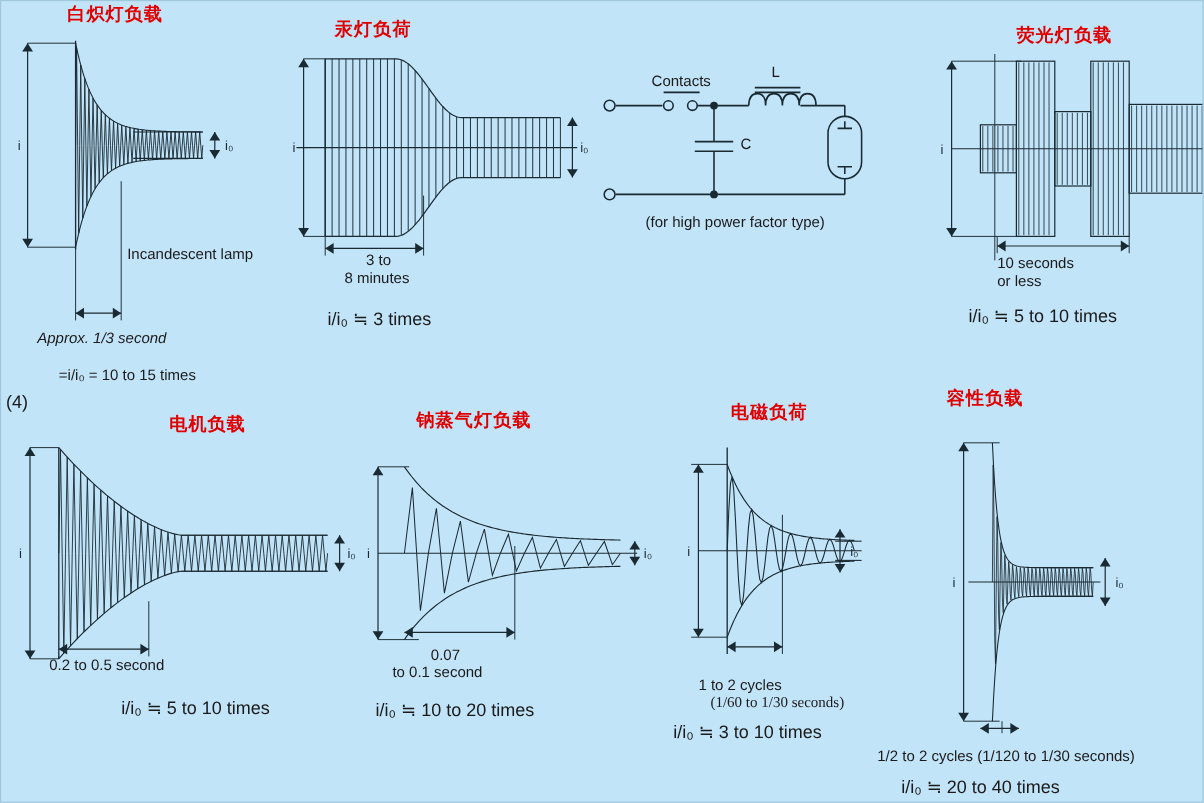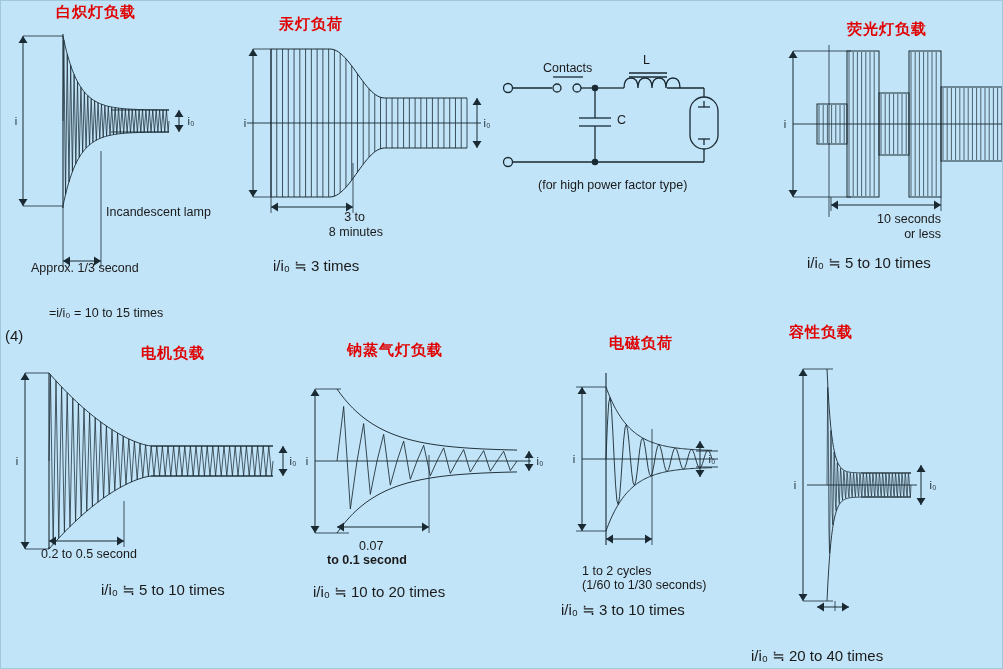--- a/index.html
+++ b/index.html
@@ -23,21 +23,21 @@
     white-space:nowrap;
     font-family:"DejaVu Sans", sans-serif;
   }
   .cap{
     position:absolute;
     font-size:12.5px;
     white-space:nowrap;
     color:#1a1a1a;
   }
   .cap.big{font-size:15px;}
-  .cap.ctr{text-align:right;}
+  .cap.ctr{text-align:left;}
   svg{display:block;overflow:visible;}
   .corner{position:absolute;font-size:15px;color:#1a1a1a;}
 </style>
 </head>
 <body>
 
 <div class="corner" style="left:4px;top:326px;">(4)</div>
 
 <div class="panel" style="left:0;top:0;width:230px;height:320px;">
   <div class="ttl" style="left:55px;top:2px;text-align:right;">白炽灯负载</div>
@@ -60,21 +60,21 @@
         <path d="M178 111 l-4.5 -7 l9 0 z" fill="#1a2a33" stroke="none"></path>
         <text x="190" y="104" font-size="11" font-family="&quot;Liberation Sans&quot;, sans-serif" fill="#1a2a33" text-anchor="middle">i₀</text>
         <line x1="62" y1="185" x2="62" y2="246" stroke="#1a2a33" stroke-width="0.8"></line>
         <line x1="100" y1="130" x2="100" y2="246" stroke="#1a2a33" stroke-width="0.8"></line>
         <line x1="62" y1="240" x2="100" y2="240" stroke="#1a2a33" stroke-width="1"></line>
         <path d="M62 240 l7 -4.5 l0 9 z" fill="#1a2a33" stroke="none"></path>
         <path d="M100 240 l-7 -4.5 l0 9 z" fill="#1a2a33" stroke="none"></path>
       </g>
   </svg>
   <div class="cap" style="left:105px;top:204px;">Incandescent lamp</div>
-  <div class="cap" style="left:30px;top:260px;">Approx. 1/3 second</div>
+  <div class="cap" style="left:30px;top:274px;font-style:italic;">Approx. 1/3 second</div>
   <div class="cap" style="left:48px;top:305px;">=i/i₀ = 10 to 15 times</div>
 </div>
 
 <div class="panel" style="left:230px;top:0;width:260px;height:290px;">
   <div class="ttl" style="left:48px;top:14px;">汞灯负荷</div>
   <svg width="260" height="200" style="position:absolute;left:0;top:30px;">
     <g id="wf-mercury">
         <line x1="40" y1="18" x2="40" y2="166" stroke="#1a2a33" stroke-width="1.1"></line>
         <path d="M40.00 18.00 L40.00 166.00" fill="none" stroke="#1a2a33" stroke-width="0.8"></path>
         <path d="M45.76 18.00 L45.76 166.00" fill="none" stroke="#1a2a33" stroke-width="0.8"></path>
@@ -311,21 +311,21 @@
         <path d="M238 98 l-4.5 -7 l9 0 z" fill="#1a2a33" stroke="none"></path>
         <text x="249" y="92" font-size="11" font-family="&quot;Liberation Sans&quot;, sans-serif" fill="#1a2a33" text-anchor="middle">i₀</text>
         <line x1="46" y1="160" x2="46" y2="160" stroke="#1a2a33" stroke-width="0.8"></line>
         <line x1="138" y1="82" x2="138" y2="160" stroke="#1a2a33" stroke-width="0.8"></line>
         <line x1="46" y1="154" x2="138" y2="154" stroke="#1a2a33" stroke-width="1"></line>
         <path d="M46 154 l7 -4.5 l0 9 z" fill="#1a2a33" stroke="none"></path>
         <path d="M138 154 l-7 -4.5 l0 9 z" fill="#1a2a33" stroke="none"></path>
       </g>
   </svg>
   <div class="cap" style="left:44px;top:208px;margin-left:24px;">0.07</div>
-  <div class="cap" style="left:36px;top:222px;font-weight:bold;">to 0.1 second</div>
+  <div class="cap" style="left:36px;top:222px;">to 0.1 second</div>
   <div class="cap big" style="left:22px;top:252px;">i/i₀ ≒ 10 to 20 times</div>
 </div>
 
 <div class="panel" style="left:545px;top:320px;width:230px;height:300px;">
   <div class="ttl" style="left:63px;top:13px;">电磁负荷</div>
   <svg width="230" height="170" style="position:absolute;left:0;top:48px;">
     <g id="wf-electromagnetic">
         <line x1="60" y1="4" x2="60" y2="176" stroke="#1a2a33" stroke-width="1.1"></line>
         <path d="M60.00 90.00L61.36 55.83L62.72 33.81L64.08 28.38L65.44 39.29L66.79 62.17L68.15 90.00L69.51 115.18L70.87 131.51L72.23 135.64L73.59 127.66L74.95 110.73L76.31 90.00L77.67 71.13L79.03 58.80L80.38 55.58L81.74 61.50L83.10 74.26L84.46 90.00L85.82 104.44L87.18 113.97L88.54 116.55L89.90 112.07L91.26 102.24L92.62 90.00L93.97 78.67L95.33 71.11L96.69 68.98L98.05 72.44L99.41 80.21L100.77 90.00L102.13 99.14L103.49 105.33L104.85 107.14L106.21 104.39L107.56 98.06L108.92 90.00L110.28 82.39L111.64 77.18L113.00 75.58L114.36 77.83L115.72 83.15L117.08 90.00L118.44 96.53L119.79 101.07L121.15 102.50L122.51 100.61L123.87 96.00L125.23 90.00L126.59 84.22L127.95 80.17L129.31 78.84L130.67 80.49L132.03 84.59L133.38 90.00L134.74 95.25L136.10 98.97L137.46 100.22L138.82 98.74L140.18 94.99L141.54 90.00L142.90 85.12L144.26 81.64L145.62 80.44L146.97 81.80L148.33 85.31L149.69 90.00L151.05 94.62L152.41 97.93L153.77 99.09L155.13 97.82L156.49 94.49L157.85 90.00L159.21 85.57L160.56 82.37L161.92 81.23L163.28 82.44L164.64 85.66L166.00 90.00" fill="none" stroke="#1a2a33" stroke-width="0.9"></path>
         <path d="M60.00 18.00L61.18 21.19L62.36 24.22L63.53 27.10L64.71 29.83L65.89 32.43L67.07 34.90L68.24 37.25L69.42 39.48L70.60 41.60L71.78 43.61L72.96 45.52L74.13 47.34L75.31 49.07L76.49 50.71L77.67 52.27L78.84 53.75L80.02 55.16L81.20 56.49L82.38 57.77L83.56 58.97L84.73 60.12L85.91 61.21L87.09 62.25L88.27 63.23L89.44 64.17L90.62 65.05L91.80 65.90L92.98 66.70L94.16 67.46L95.33 68.19L96.51 68.88L97.69 69.53L98.87 70.15L100.04 70.74L101.22 71.30L102.40 71.84L103.58 72.34L104.76 72.82L105.93 73.28L107.11 73.72L108.29 74.13L109.47 74.52L110.64 74.89L111.82 75.25L113.00 75.58L114.18 75.90L115.36 76.21L116.53 76.50L117.71 76.77L118.89 77.03L120.07 77.28L121.24 77.51L122.42 77.74L123.60 77.95L124.78 78.15L125.96 78.34L127.13 78.53L128.31 78.70L129.49 78.86L130.67 79.02L131.84 79.17L133.02 79.31L134.20 79.44L135.38 79.57L136.56 79.69L137.73 79.81L138.91 79.92L140.09 80.02L141.27 80.12L142.44 80.21L143.62 80.30L144.80 80.39L145.98 80.47L147.16 80.54L148.33 80.62L149.51 80.68L150.69 80.75L151.87 80.81L153.04 80.87L154.22 80.93L155.40 80.98L156.58 81.03L157.76 81.08L158.93 81.13L160.11 81.17L161.29 81.21L162.47 81.25L163.64 81.29L164.82 81.32L166.00 81.36" fill="none" stroke="#1a2a33" stroke-width="0.95"></path>
@@ -343,21 +343,21 @@
         <path d="M154 72 l-4.5 7 l9 0 z" fill="#1a2a33" stroke="none"></path>
         <path d="M154 108 l-4.5 -7 l9 0 z" fill="#1a2a33" stroke="none"></path>
         <text x="166" y="94" font-size="11" font-family="&quot;Liberation Sans&quot;, sans-serif" fill="#1a2a33" text-anchor="middle">i₀</text>
         <line x1="106" y1="60" x2="106" y2="176" stroke="#1a2a33" stroke-width="0.8"></line>
         <line x1="60" y1="170" x2="106" y2="170" stroke="#1a2a33" stroke-width="1"></line>
         <path d="M60 170 l7 -4.5 l0 9 z" fill="#1a2a33" stroke="none"></path>
         <path d="M106 170 l-7 -4.5 l0 9 z" fill="#1a2a33" stroke="none"></path>
       </g>
   </svg>
   <div class="cap" style="left:36px;top:243px;">1 to 2 cycles</div>
-  <div class="cap" style="left:36px;top:257px;">(1/60 to 1/30 seconds)</div>
+  <div class="cap" style="left:46px;top:257px;font-family:Liberation Serif, serif;">(1/60 to 1/30 seconds)</div>
   <div class="cap big" style="left:15px;top:280px;">i/i₀ ≒ 3 to 10 times</div>
 </div>
 
 <div class="panel" style="left:720px;top:310px;width:283px;height:359px;">
   <div class="ttl" style="left:68px;top:12px;">容性负载</div>
   <svg width="283" height="250" style="position:absolute;left:0;top:48px;">
     <g id="wf-capacitive">
         <path d="M106.00 126.00L106.65 28.47L107.29 72.60L107.94 173.40L108.58 194.26L109.23 126.00L109.88 71.49L110.52 95.76L111.17 153.25L111.82 165.86L112.46 126.00L113.11 93.02L113.75 107.34L114.40 143.16L115.05 151.65L115.69 126.00L116.34 103.80L116.98 113.14L117.63 138.11L118.28 144.54L118.92 126.00L119.57 109.19L120.22 116.04L120.86 135.58L121.51 140.98L122.15 126.00L122.80 111.88L123.45 117.49L124.09 134.32L124.74 139.20L125.38 126.00L126.03 113.23L126.68 118.22L127.32 133.69L127.97 138.31L128.62 126.00L129.26 113.91L129.91 118.58L130.55 133.37L131.20 137.86L131.85 126.00L132.49 114.25L133.14 118.76L133.78 133.21L134.43 137.64L135.08 126.00L135.72 114.42L136.37 118.86L137.02 133.13L137.66 137.52L138.31 126.00L138.95 114.50L139.60 118.90L140.25 133.09L140.89 137.47L141.54 126.00L142.18 114.54L142.83 118.92L143.48 133.07L144.12 137.44L144.77 126.00L145.42 114.57L146.06 118.94L146.71 133.06L147.35 137.43L148.00 126.00L148.65 114.58L149.29 118.94L149.94 133.06L150.58 137.42L151.23 126.00L151.88 114.58L152.52 118.94L153.17 133.06L153.82 137.42L154.46 126.00L155.11 114.58L155.75 118.95L156.40 133.05L157.05 137.41L157.69 126.00L158.34 114.59L158.98 118.95L159.63 133.05L160.28 137.41L160.92 126.00L161.57 114.59L162.22 118.95L162.86 133.05L163.51 137.41L164.15 126.00L164.80 114.59L165.45 118.95L166.09 133.05L166.74 137.41L167.38 126.00L168.03 114.59L168.68 118.95L169.32 133.05L169.97 137.41L170.62 126.00L171.26 114.59L171.91 118.95L172.55 133.05L173.20 137.41L173.85 126.00L174.49 114.59L175.14 118.95L175.78 133.05L176.43 137.41L177.08 126.00L177.72 114.59L178.37 118.95L179.02 133.05L179.66 137.41L180.31 126.00L180.95 114.59L181.60 118.95L182.25 133.05L182.89 137.41L183.54 126.00L184.18 114.59L184.83 118.95L185.48 133.05L186.12 137.41L186.77 126.00L187.42 114.59L188.06 118.95L188.71 133.05L189.35 137.41L190.00 126.00" fill="none" stroke="#1a2a33" stroke-width="0.7"></path>
         <path d="M106.00 10.00L106.93 28.85L107.87 44.29L108.80 56.92L109.73 67.27L110.67 75.74L111.60 82.68L112.53 88.35L113.47 93.00L114.40 96.81L115.33 99.93L116.27 102.48L117.20 104.57L118.13 106.28L119.07 107.68L120.00 108.82L120.93 109.76L121.87 110.53L122.80 111.16L123.73 111.67L124.67 112.10L125.60 112.44L126.53 112.72L127.47 112.95L128.40 113.14L129.33 113.30L130.27 113.43L131.20 113.53L132.13 113.62L133.07 113.69L134.00 113.74L134.93 113.79L135.87 113.83L136.80 113.86L137.73 113.88L138.67 113.91L139.60 113.92L140.53 113.94L141.47 113.95L142.40 113.96L143.33 113.97L144.27 113.97L145.20 113.98L146.13 113.98L147.07 113.98L148.00 113.99L148.93 113.99L149.87 113.99L150.80 113.99L151.73 113.99L152.67 114.00L153.60 114.00L154.53 114.00L155.47 114.00L156.40 114.00L157.33 114.00L158.27 114.00L159.20 114.00L160.13 114.00L161.07 114.00L162.00 114.00L162.93 114.00L163.87 114.00L164.80 114.00L165.73 114.00L166.67 114.00L167.60 114.00L168.53 114.00L169.47 114.00L170.40 114.00L171.33 114.00L172.27 114.00L173.20 114.00L174.13 114.00L175.07 114.00L176.00 114.00L176.93 114.00L177.87 114.00L178.80 114.00L179.73 114.00L180.67 114.00L181.60 114.00L182.53 114.00L183.47 114.00L184.40 114.00L185.33 114.00L186.27 114.00L187.20 114.00L188.13 114.00L189.07 114.00L190.00 114.00" fill="none" stroke="#1a2a33" stroke-width="0.9"></path>
         <path d="M106.00 242.00L106.93 223.15L107.87 207.71L108.80 195.08L109.73 184.73L110.67 176.26L111.60 169.32L112.53 163.65L113.47 159.00L114.40 155.19L115.33 152.07L116.27 149.52L117.20 147.43L118.13 145.72L119.07 144.32L120.00 143.18L120.93 142.24L121.87 141.47L122.80 140.84L123.73 140.33L124.67 139.90L125.60 139.56L126.53 139.28L127.47 139.05L128.40 138.86L129.33 138.70L130.27 138.57L131.20 138.47L132.13 138.38L133.07 138.31L134.00 138.26L134.93 138.21L135.87 138.17L136.80 138.14L137.73 138.12L138.67 138.09L139.60 138.08L140.53 138.06L141.47 138.05L142.40 138.04L143.33 138.03L144.27 138.03L145.20 138.02L146.13 138.02L147.07 138.02L148.00 138.01L148.93 138.01L149.87 138.01L150.80 138.01L151.73 138.01L152.67 138.00L153.60 138.00L154.53 138.00L155.47 138.00L156.40 138.00L157.33 138.00L158.27 138.00L159.20 138.00L160.13 138.00L161.07 138.00L162.00 138.00L162.93 138.00L163.87 138.00L164.80 138.00L165.73 138.00L166.67 138.00L167.60 138.00L168.53 138.00L169.47 138.00L170.40 138.00L171.33 138.00L172.27 138.00L173.20 138.00L174.13 138.00L175.07 138.00L176.00 138.00L176.93 138.00L177.87 138.00L178.80 138.00L179.73 138.00L180.67 138.00L181.60 138.00L182.53 138.00L183.47 138.00L184.40 138.00L185.33 138.00L186.27 138.00L187.20 138.00L188.13 138.00L189.07 138.00L190.00 138.00" fill="none" stroke="#1a2a33" stroke-width="0.9"></path>
@@ -373,14 +373,15 @@
         <line x1="200" y1="106" x2="200" y2="146" stroke="#1a2a33" stroke-width="1"></line>
         <path d="M200 106 l-4.5 7 l9 0 z" fill="#1a2a33" stroke="none"></path>
         <path d="M200 146 l-4.5 -7 l9 0 z" fill="#1a2a33" stroke="none"></path>
         <text x="212" y="130" font-size="11" font-family="&quot;Liberation Sans&quot;, sans-serif" fill="#1a2a33" text-anchor="middle">i₀</text>
         <line x1="96" y1="248" x2="128" y2="248" stroke="#1a2a33" stroke-width="1"></line>
         <path d="M96 248 l7 -4.5 l0 9 z" fill="#1a2a33" stroke="none"></path>
         <path d="M128 248 l-7 -4.5 l0 9 z" fill="#1a2a33" stroke="none"></path>
         <line x1="114" y1="242" x2="114" y2="252" stroke="#1a2a33" stroke-width="0.8"></line>
       </g>
   </svg>
+  <div class="cap" style="left:10px;top:312px;">1/2 to 2 cycles (1/120 to 1/30 seconds)</div>
   <div class="cap big" style="left:30px;top:336px;">i/i₀ ≒ 20 to 40 times</div>
 </div>
 
 </body></html>

